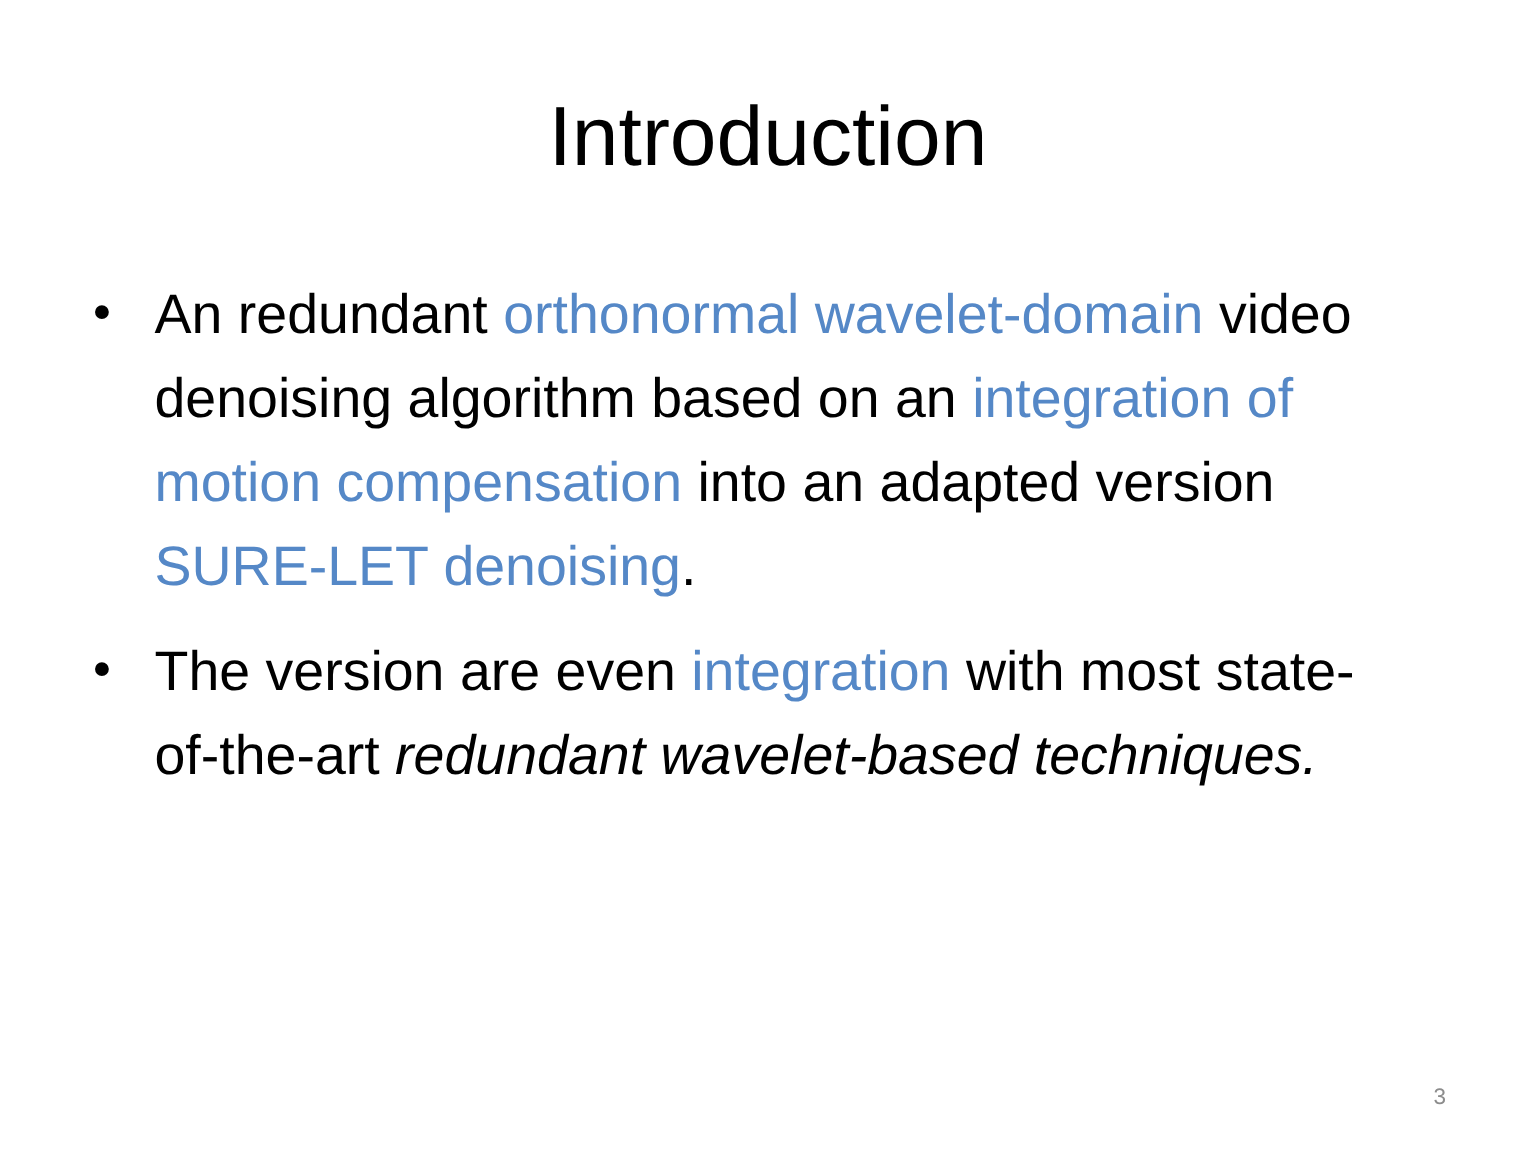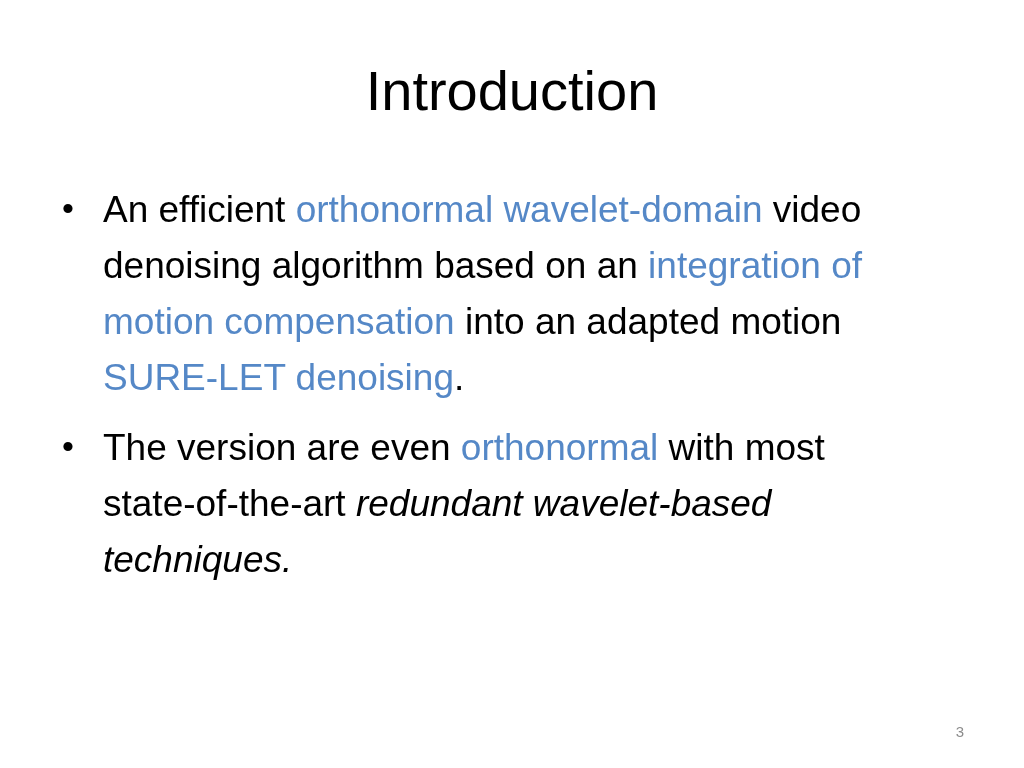--- a/index.html
+++ b/index.html
@@ -62,18 +62,18 @@
     color: var(--page-gray, #8C8C8C);
   }
 </style>
 </head>
 <body>
 
 <div class="slide">
   <div class="slide-title">Introduction</div>
 
   <ul class="bullet-list">
-      <li class="bullet-item"><span class="bullet-marker">•</span><span>An efficient </span><span class="seg-blue">orthonormal wavelet-domain</span><span> video denoising algorithm based on an </span><span class="seg-blue">integration of motion compensation</span><span> into an adapted motion </span><span class="seg-blue">SURE-LET denoising</span><span>.</span></li>
-      <li class="bullet-item"><span class="bullet-marker">•</span><span>The version are even </span><span class="seg-blue">orthonormal</span><span> with most state-of-the-art </span><span class="seg-italic">redundant wavelet-based techniques.</span></li>
+      <li class="bullet-item"><span class="bullet-marker">•</span><span>An redundant </span><span class="seg-blue">orthonormal wavelet-domain</span><span> video denoising algorithm based on an </span><span class="seg-blue">integration of motion compensation</span><span> into an adapted version </span><span class="seg-blue">SURE-LET denoising</span><span>.</span></li>
+      <li class="bullet-item"><span class="bullet-marker">•</span><span>The version are even </span><span class="seg-blue">integration</span><span> with most state-of-the-art </span><span class="seg-italic">redundant wavelet-based techniques.</span></li>
     </ul>
 
   <div class="page-number">3</div>
 </div>
 
 </body></html>

